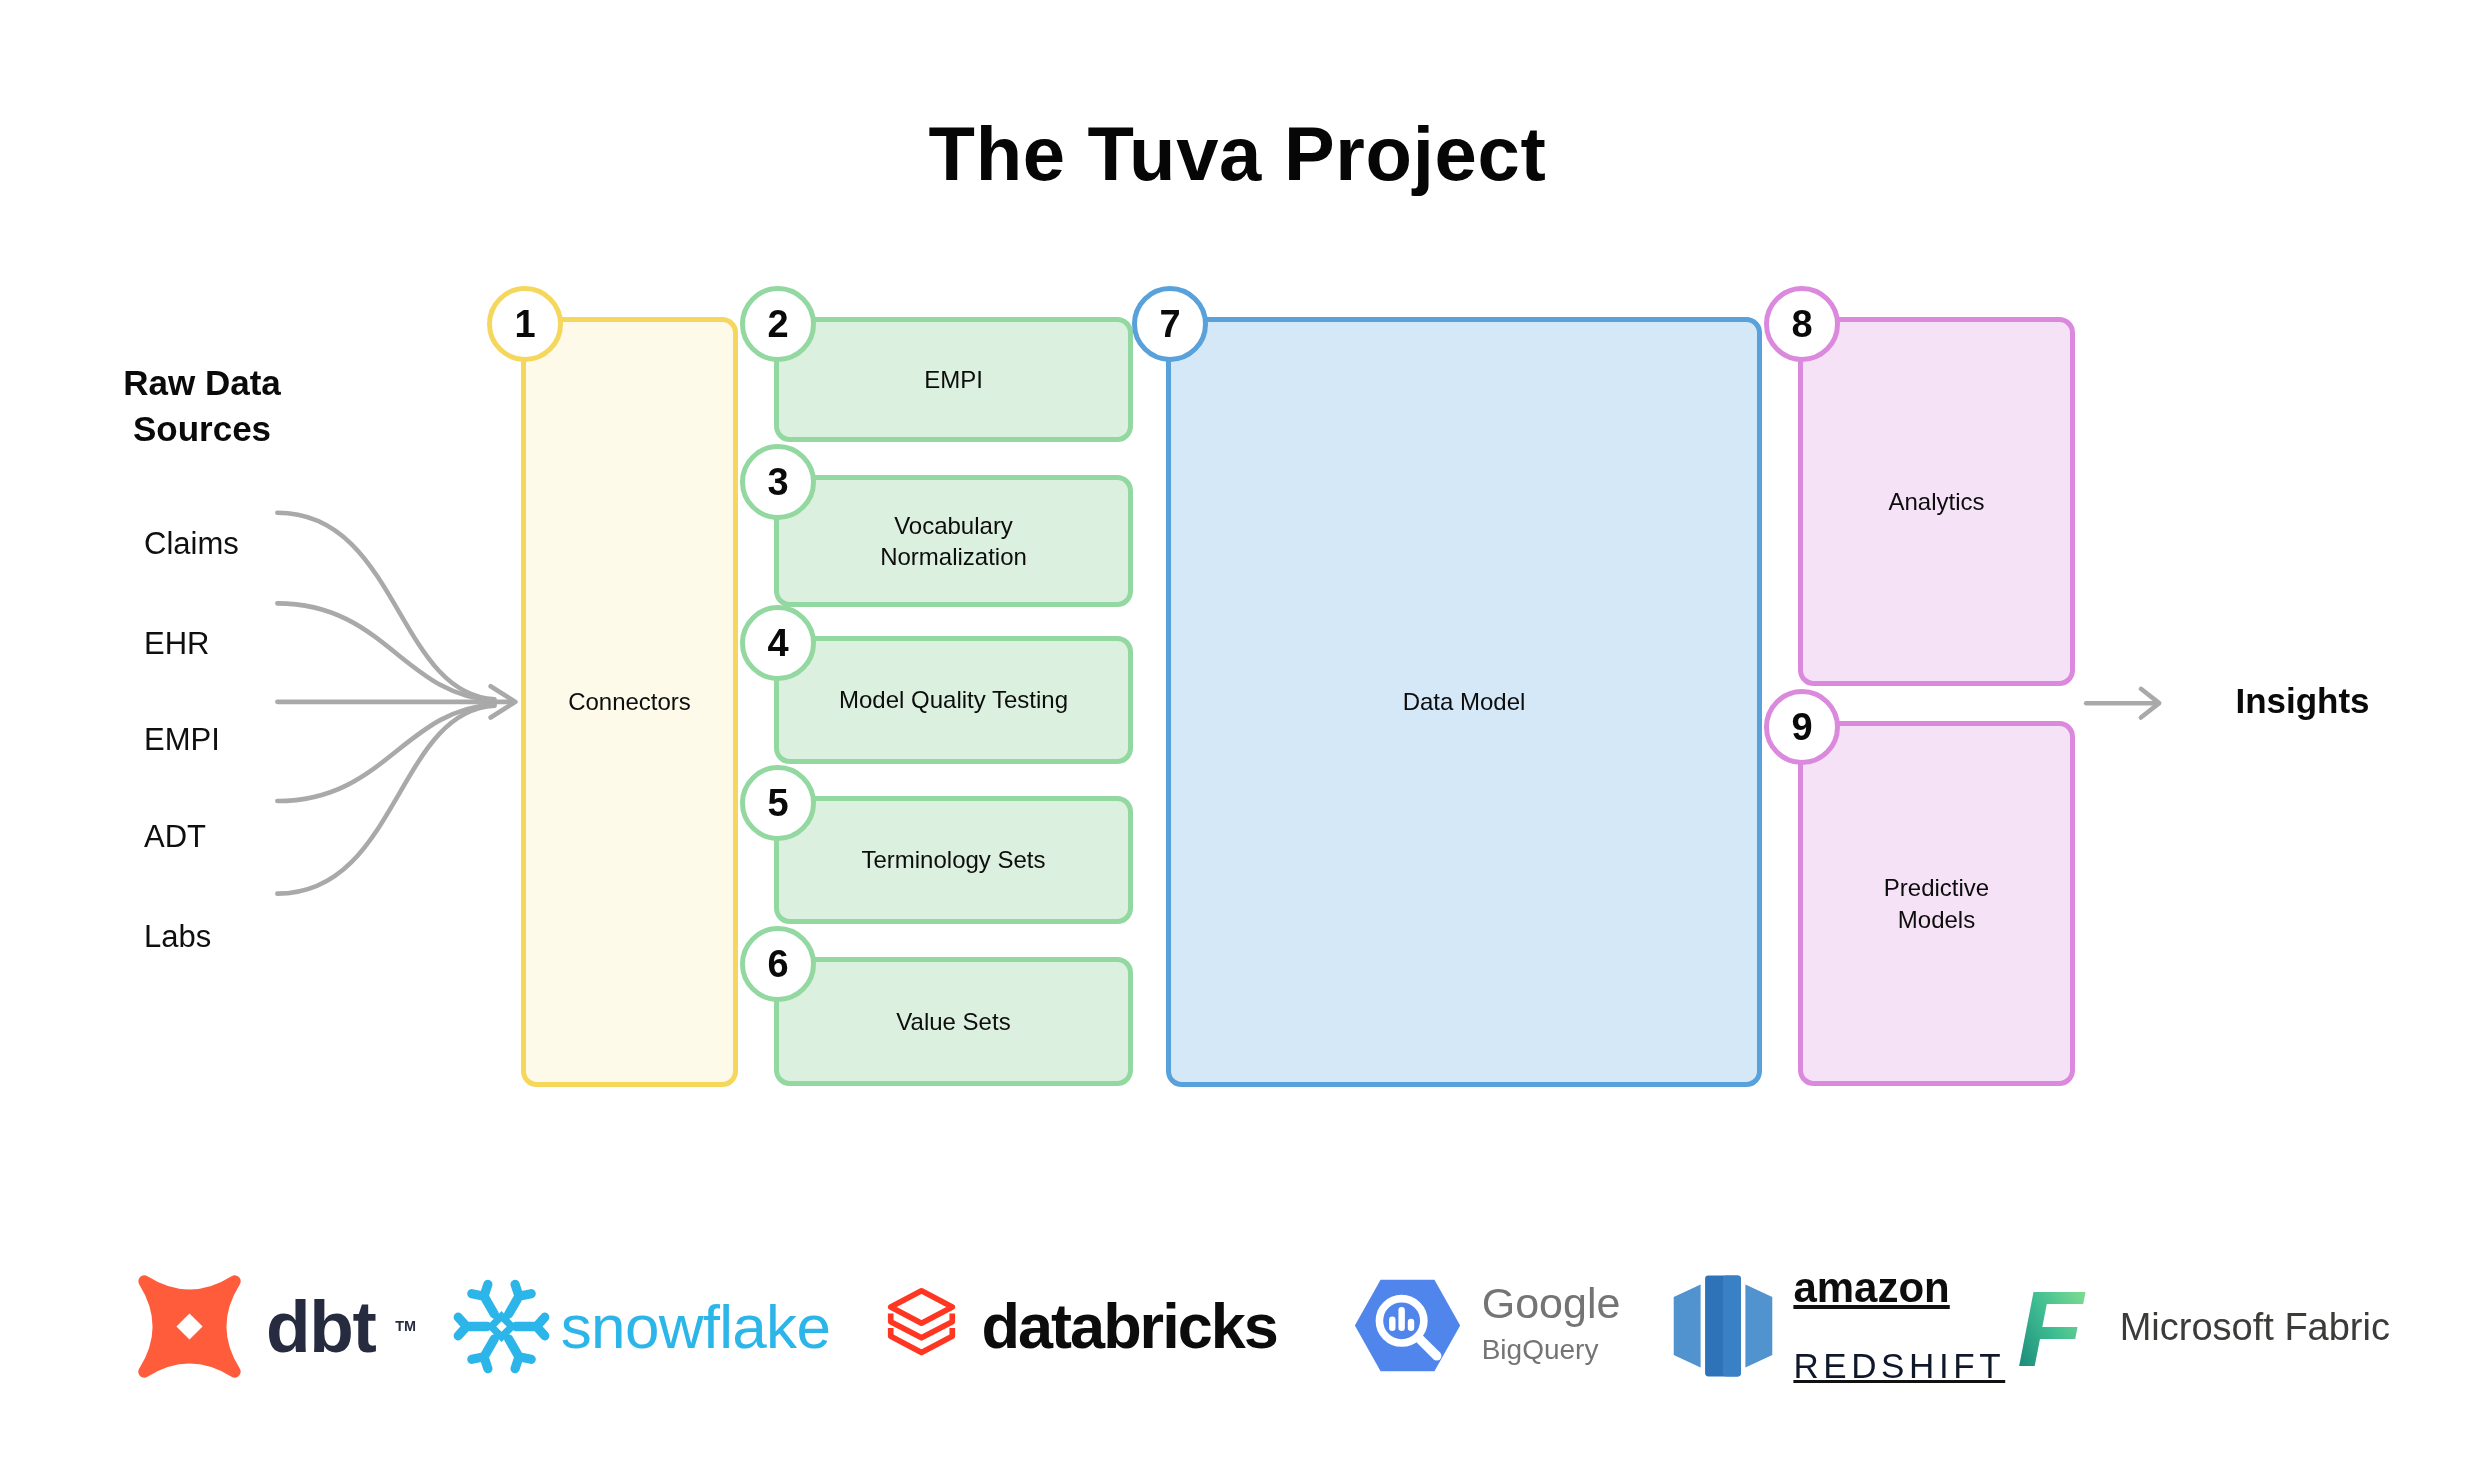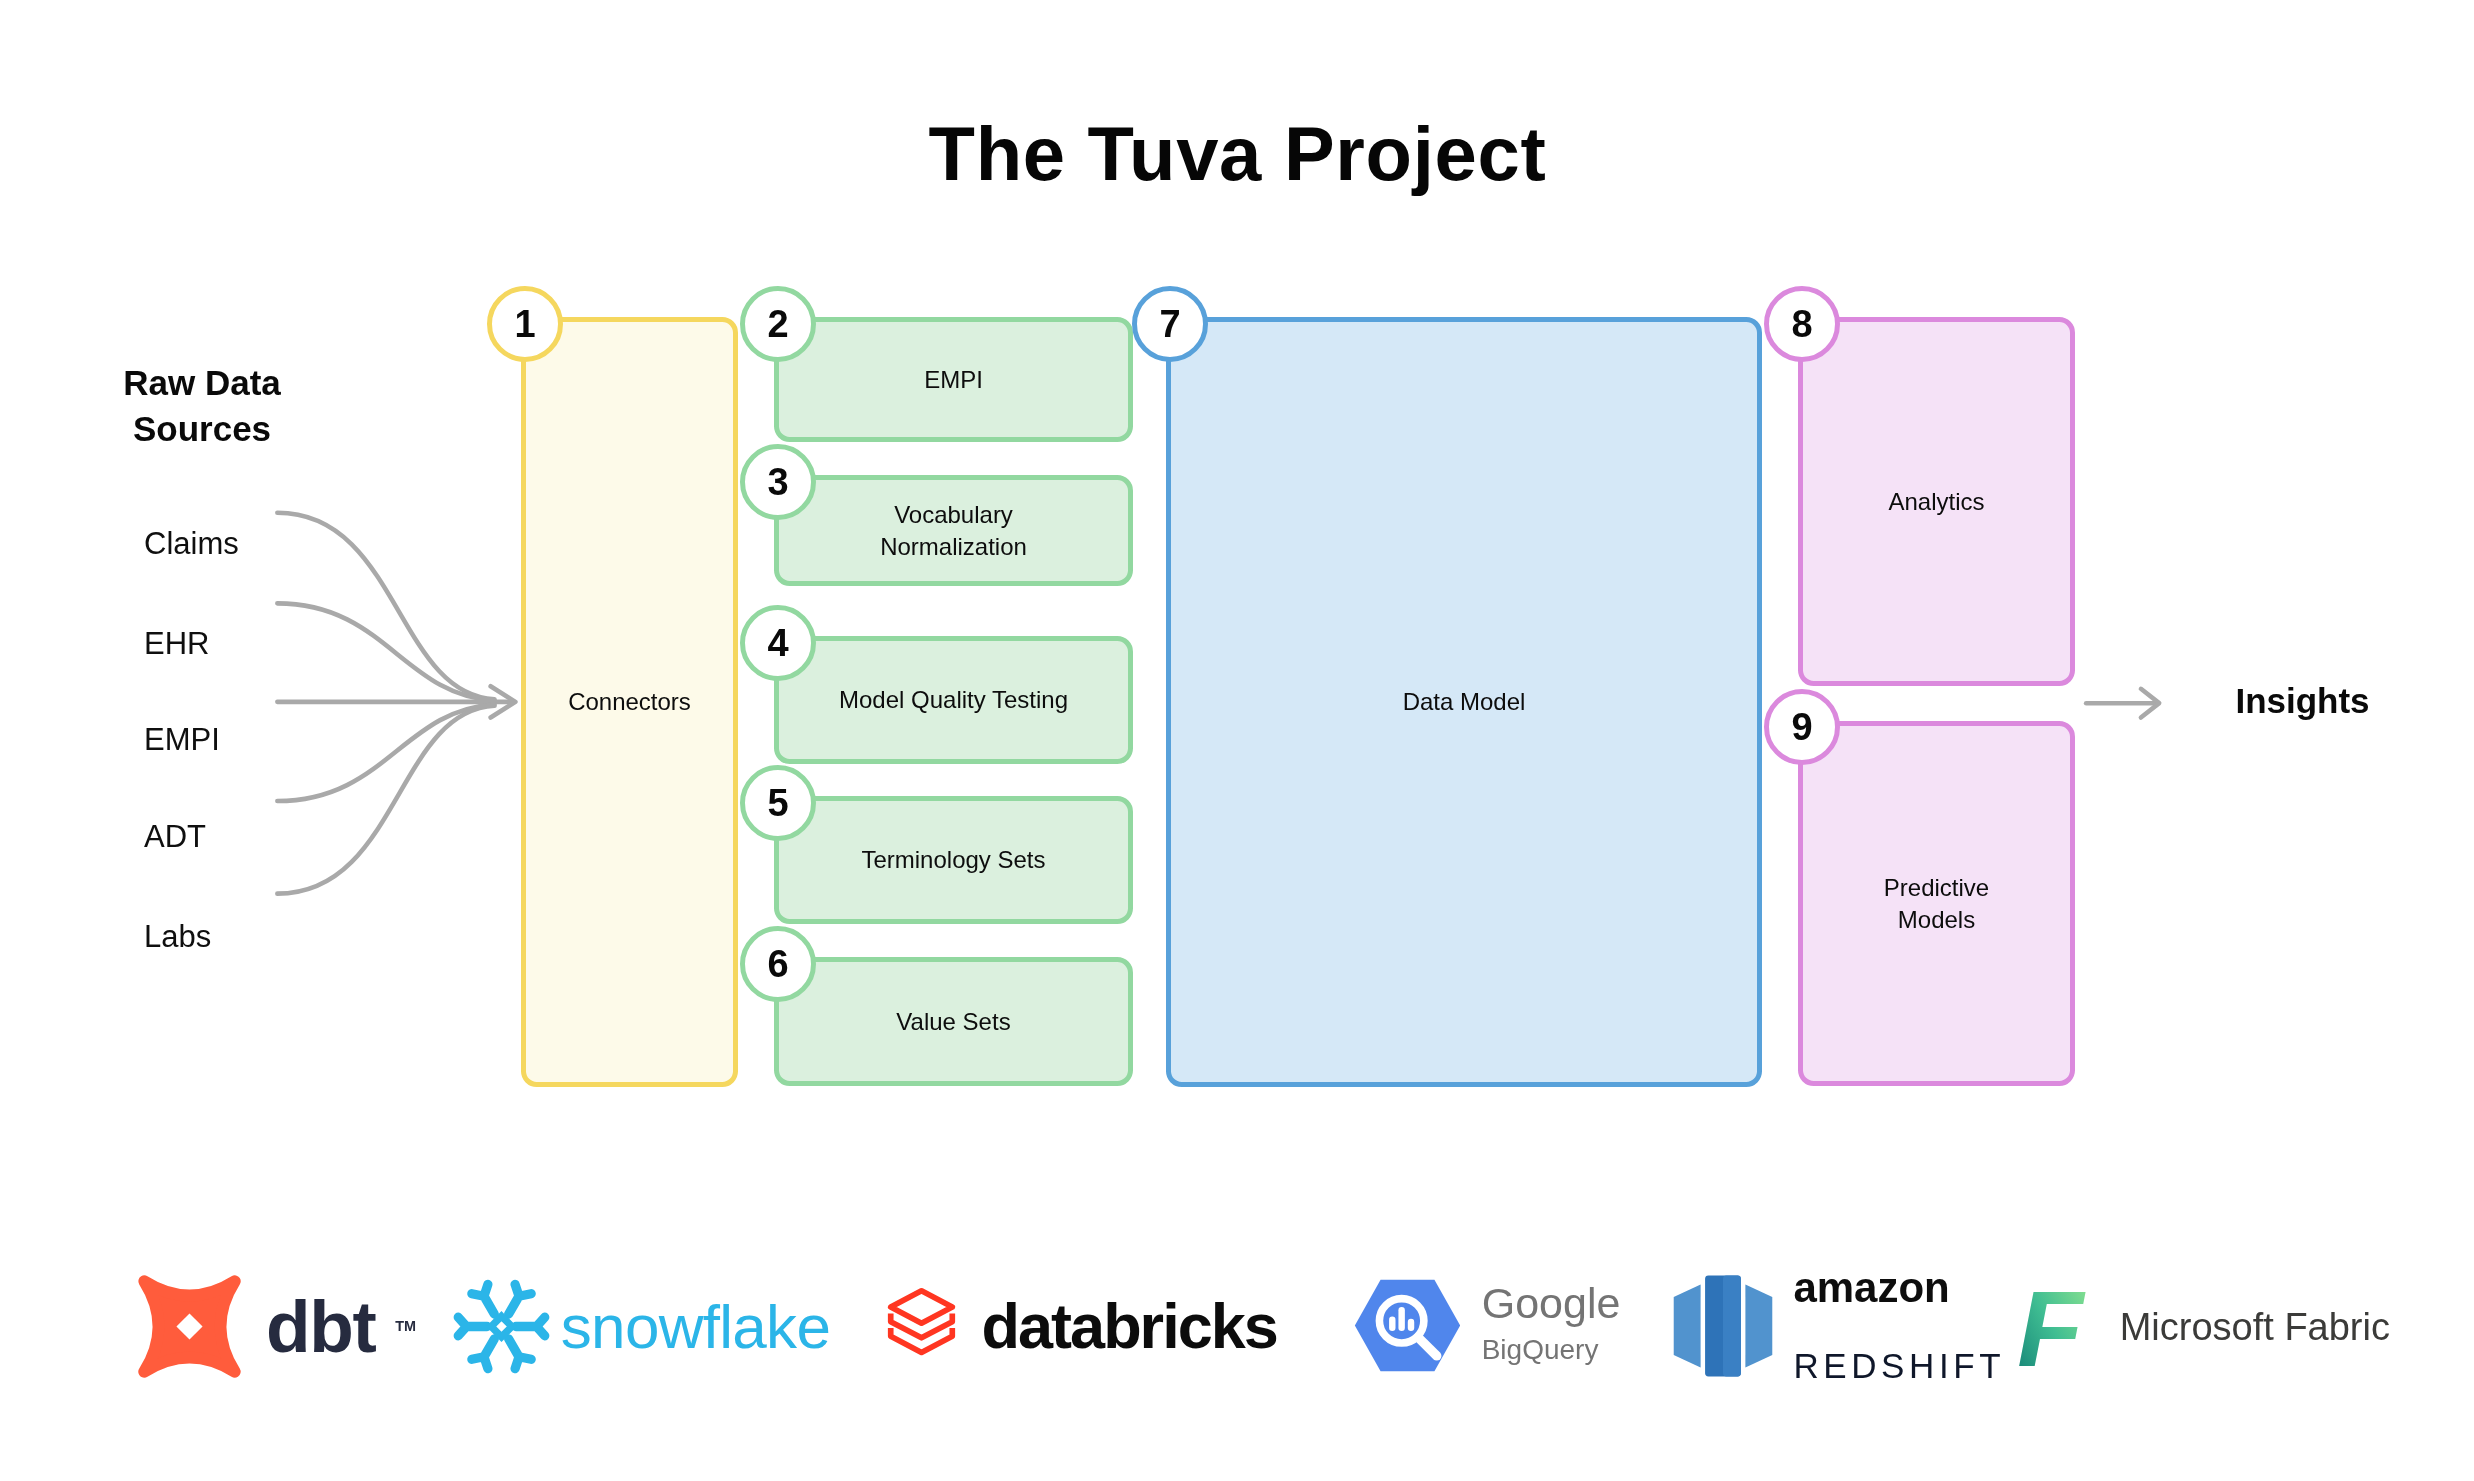--- a/index.html
+++ b/index.html
@@ -22,21 +22,21 @@
     display:flex;align-items:center;justify-content:center;text-align:center;
     font-size:24px;line-height:1.3;color:#0d0d0d;z-index:1;}
   .box .lbl{display:block;}
   .box.yellow{border:5.9px solid #F5D75E;background:#FDFAE9;}
   .box.green {border:5.2px solid #92D8A0;background:#DBF0DE;}
   .box.blue  {border:5.9px solid #58A1DA;background:#D5E8F7;}
   .box.pink  {border:5.9px solid #DB89DD;background:#F5E2F7;}
 
   .b-connectors{left:521px;top:317px;width:217px;height:770px;}
   .b-empi{left:774px;top:317px;width:359px;height:125px;}
-  .b-vocab{left:774px;top:475px;width:359px;height:111px;}
+  .b-vocab{left:774px;top:475px;width:359px;height:132px;}
   .b-dq{left:774px;top:636px;width:359px;height:128px;}
   .b-term{left:774px;top:796px;width:359px;height:128px;}
   .b-value{left:774px;top:957px;width:359px;height:129px;}
   .b-datamodel{left:1166px;top:317px;width:596px;height:770px;}
   .b-analytics{left:1798px;top:317px;width:277px;height:369px;}
   .b-predictive{left:1798px;top:721px;width:277px;height:365px;}
   .b-vocab .lbl,.b-dq .lbl{max-width:235px;}
   .b-predictive .lbl{max-width:176px;}
 
   
@@ -61,21 +61,21 @@
   .dbt-tm{font-size:14.4px;font-weight:bold;color:#262B3F;vertical-align:3.9px;margin-left:2.6px;}
   .logo-snowflake{left:450px;top:1271px;height:111px;gap:7.8px;}
   .sf-word{font-size:62px;color:#2BB5E8;letter-spacing:-0.7px;}
   .logo-databricks{left:881px;top:1277px;height:98px;gap:19.6px;}
   .db-word{font-size:63px;font-weight:bold;color:#0c0c0c;letter-spacing:-2px;}
   .logo-bigquery{left:1349px;top:1265px;height:121px;gap:15.7px;}
   .bq-col{display:flex;flex-direction:column;justify-content:center;}
   .bq-l1{font-size:43px;color:#747474;line-height:48px;}
   .bq-l2{font-size:28px;color:#747474;line-height:46px;}
   .logo-redshift{left:1667px;top:1265px;height:121px;gap:14.4px;}
-  .rs-col{display:flex;flex-direction:column;}
+  .rs-col{display:flex;flex-direction:column;text-decoration:underline;}
   .rs-l1{font-size:42px;font-weight:bold;color:#0d0d0d;line-height:43px;}
   .rs-l2{font-size:35px;color:#0f172a;letter-spacing:4.6px;line-height:40px;margin-top:37px;}
   .logo-fabric{left:2000px;top:1271px;height:112px;gap:11.7px;}
   .fab-word{font-size:38px;color:#3B3B39;}
 </style>
 </head>
 <body>
 
 <div class="canvas">
 

